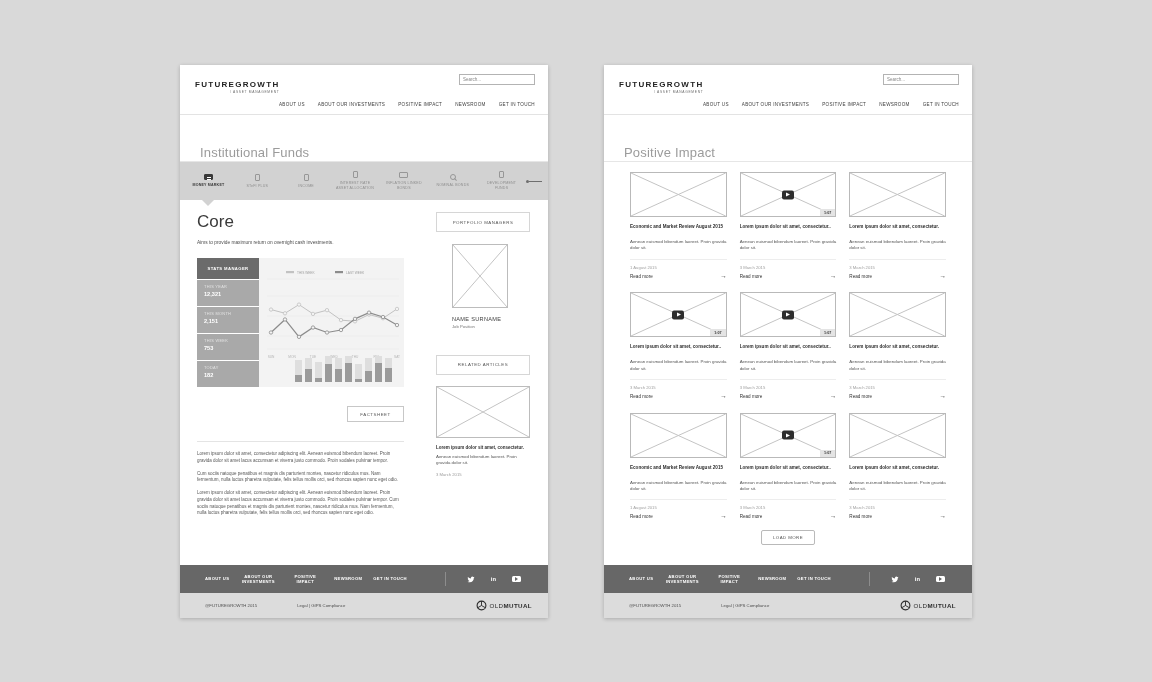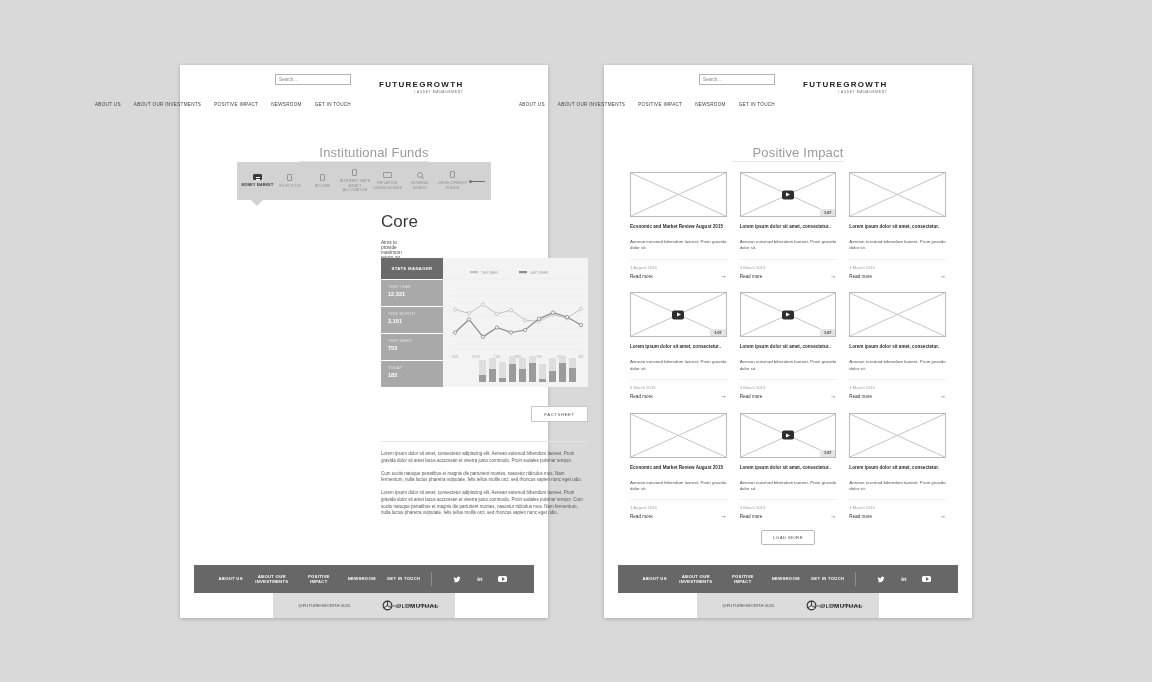--- a/index.html
+++ b/index.html
@@ -1,20 +1,20 @@
 <!DOCTYPE html>
 <html><head>
 <meta charset="utf-8">
 <style>
   * { margin:0; padding:0; box-sizing:border-box; }
   html,body { width:1152px; height:682px; }
   body { background:#d9d9d9; font-family:"Liberation Sans", sans-serif; position:relative; overflow:hidden; }
 
   .page { position:absolute; top:65px; width:368px; height:553px; background:#fff;
-          box-shadow:0 1px 4px rgba(0,0,0,.22); display:flex; flex-direction:column;align-items:center; }
+          box-shadow:0 1px 4px rgba(0,0,0,.22); display:flex; flex-direction:column; }
   .page-left  { left:180px; }
   .page-right { left:604px; }
 
   
   .site-header { height:50px; position:relative; background:#fff; border-bottom:1px solid #e3e3e3; flex:0 0 auto; }
   .logo { position:absolute; left:15px; top:15px; }
   .logo-line1 { font-size:8px; font-weight:700; letter-spacing:1.3px; color:#232323; }
   .logo-line2 { font-size:3.3px; letter-spacing:.7px; color:#6c6c6c; text-align:right; margin-top:1px; }
   .search-box { position:absolute; right:13px; top:9px; width:76px; height:11px;
                 border:1px solid #b3b3b3; background:#fff; font-size:4.5px; color:#777;

